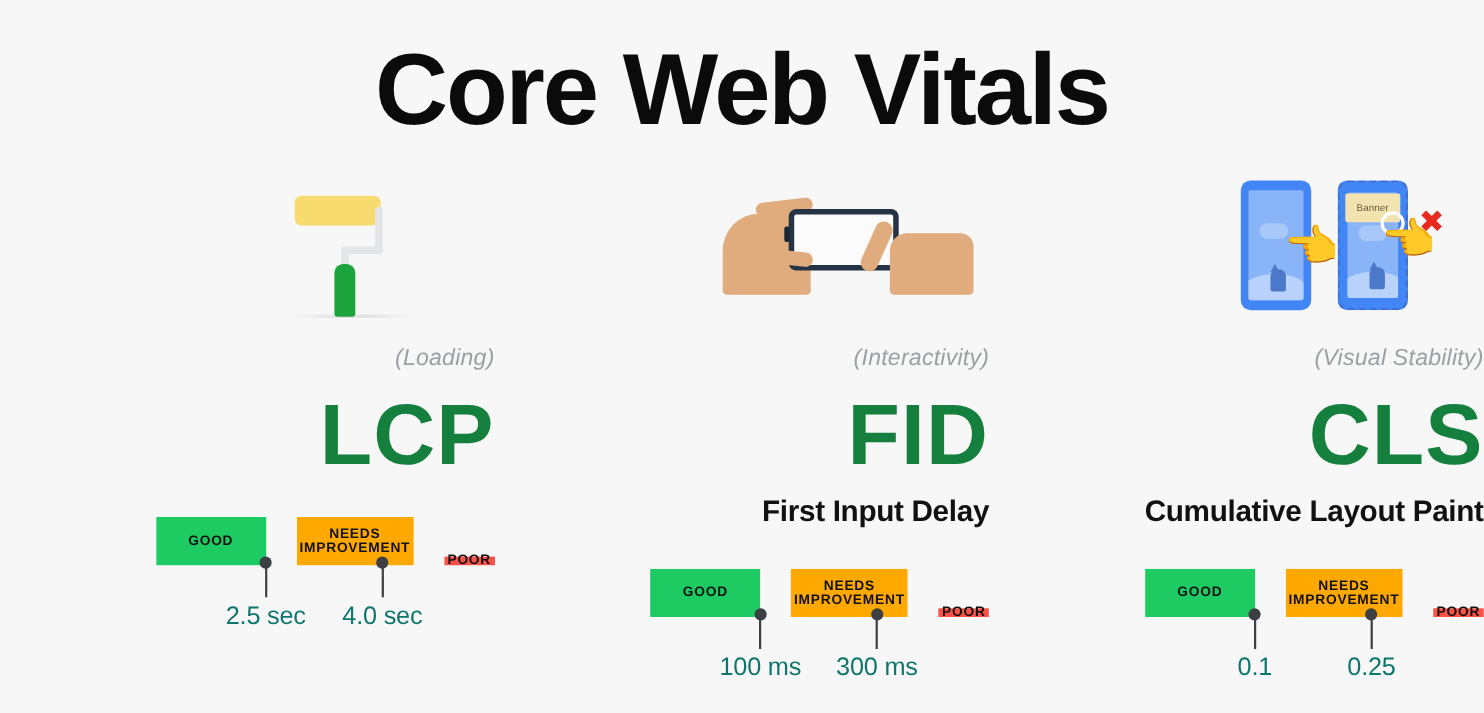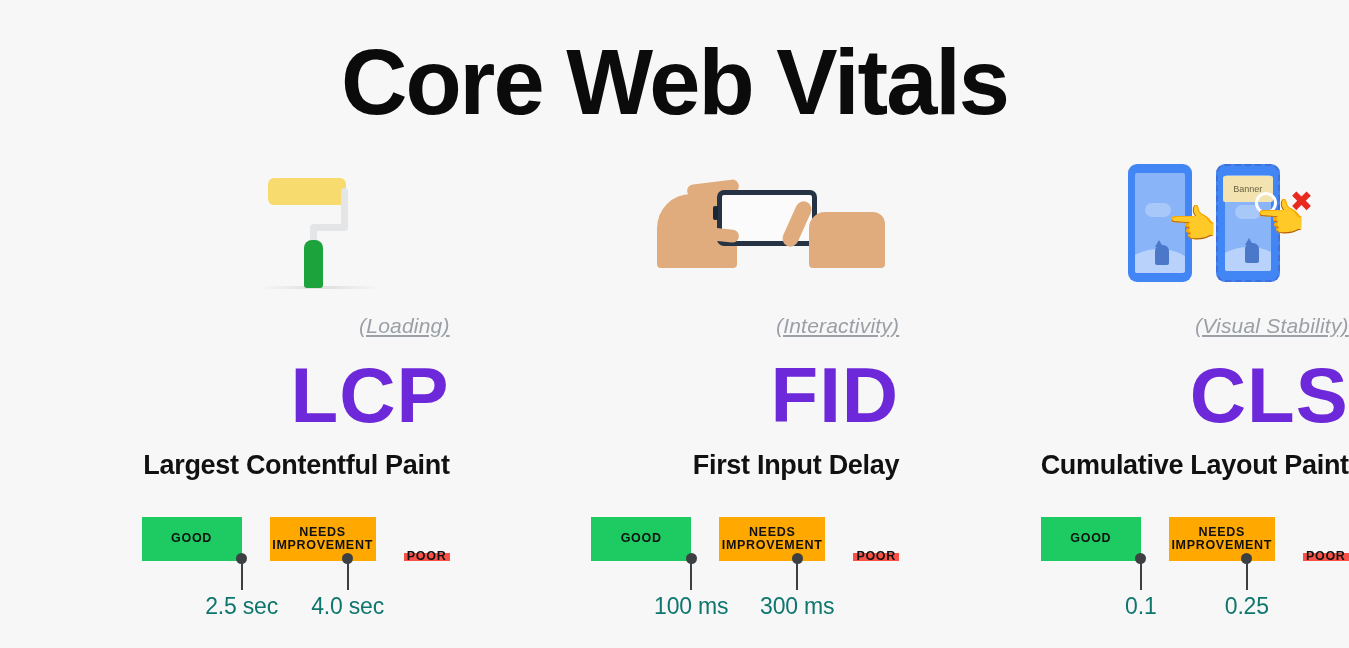--- a/index.html
+++ b/index.html
@@ -55,28 +55,27 @@
     align-items: flex-end;
     justify-content: center;
   }
 
   .aspect-label {
     margin-top: 24px;
     font-size: 21px;
     font-style: italic;
     color: #9aa0a6;
     letter-spacing: .2px;
-    text-decoration: underline;
   }
 
   .acronym {
     margin-top: 18px;
     font-size: 78px;
     font-weight: 700;
-    color: #6d28d9;
+    color: #15803d;
     letter-spacing: 1px;
     line-height: 1;
     margin-left: 48px;
   }
 
   .fullname {
     margin-top: 16px;
     font-size: 27px;
     font-weight: 700;
     color: #111;
@@ -308,21 +307,20 @@
           <div class="head-shadow"></div>
           <div class="head"></div>
           <div class="arm-v"></div>
           <div class="arm-h"></div>
           <div class="arm-d"></div>
           <div class="grip"></div>
         </div>
       </div>
       <div class="aspect-label">(Loading)</div>
       <div class="acronym">LCP</div>
-      <div class="fullname">Largest Contentful Paint</div>
 
       <div class="bar-wrap">
         <div class="bar">
           <div class="seg good">GOOD</div>
           <div class="seg needs">NEEDS IMPROVEMENT</div>
           <div class="seg poor">POOR</div>
         </div>
         <div class="marker m1">
           <div class="dot"></div>
           <div class="stem"></div>

